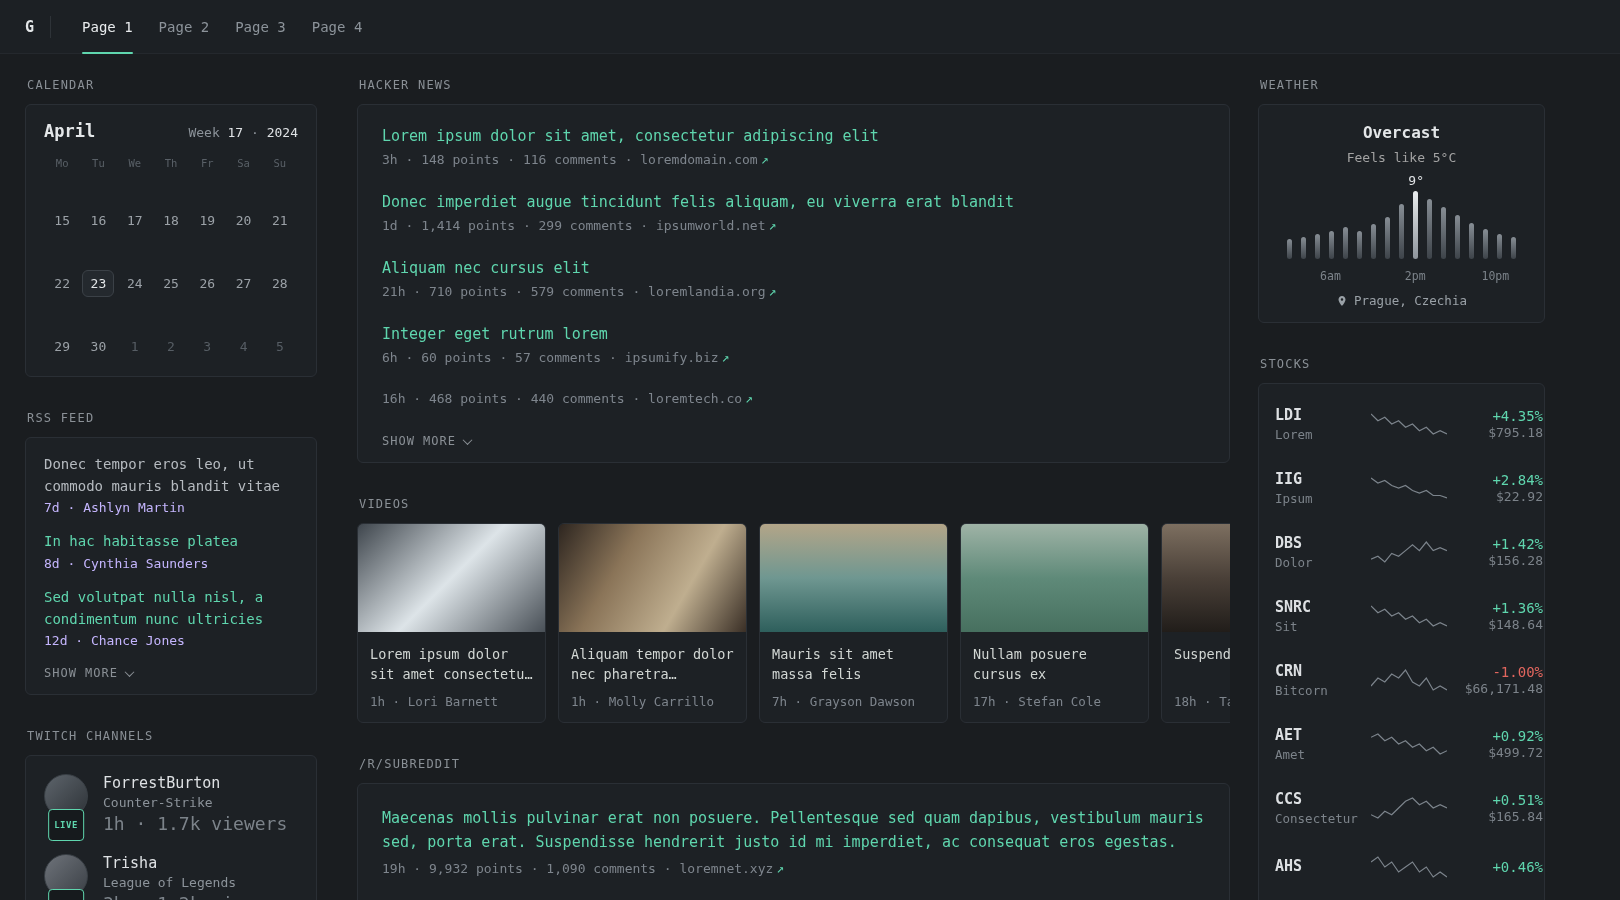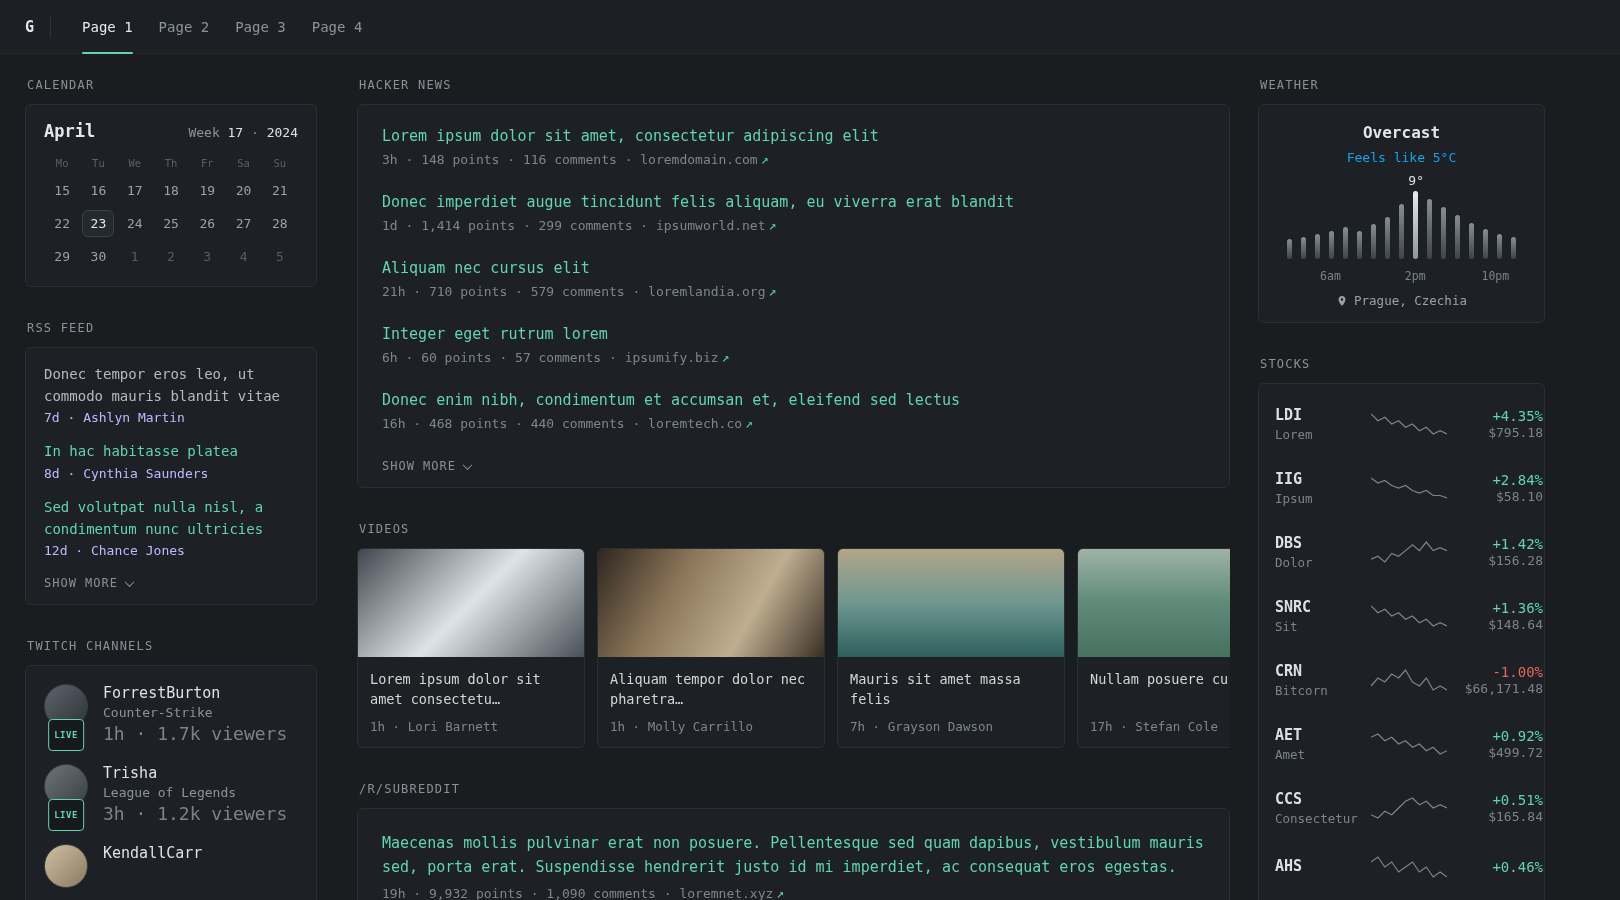--- a/index.html
+++ b/index.html
@@ -27,21 +27,21 @@
   .card{background:var(--card);border:1px solid var(--border);border-radius:6px;}
   
   .cal{padding:16px 18px 14px;}
   .cal-head{display:flex;justify-content:space-between;align-items:baseline;}
   .cal-month{font-size:17px;font-weight:700;color:#e4e7e9;}
   .cal-week{font-size:13px;color:var(--muted);}
   .cal-week b{color:#dfe2e5;font-weight:400;}
   .cal-dow{display:grid;grid-template-columns:repeat(7,1fr);margin-top:16px;}
   .cal-dow span{font-size:10.5px;color:#596067;text-align:center;}
   .cal-days{display:grid;grid-template-columns:repeat(7,1fr);margin-top:6px;row-gap:2px;}
-  .day{display:flex;align-items:center;justify-content:center;height:31px;}
+  .day{display:flex;align-items:center;justify-content:center;height:31px;margin-top:30px;}
   .day span{display:flex;align-items:center;justify-content:center;width:32px;height:27px;
     font-size:13px;color:#9ba1a7;border:1px solid transparent;border-radius:6px;}
   .day span.selected{background:#24292e;border-color:#3b4147;color:#e2e5e7;}
   .day span.dim{color:#565d64;}
   
   .rss{padding:16px 18px 14px;}
   .feed-item{margin-bottom:16px;}
   .feed-title{font-size:14px;line-height:1.55;color:var(--accent);cursor:pointer;}
   .feed-item.read .feed-title{color:#b6bbc0;}
   .feed-meta{font-size:13px;color:#c4b5fd;margin-top:3px;}
@@ -62,28 +62,28 @@
   .hn{padding:22px 24px 14px;}
   .hn-item{margin-bottom:26px;}
   .hn-title{font-size:15px;color:var(--accent);cursor:pointer;}
   .hn-meta{font-size:13px;color:#7e858d;margin-top:7px;}
   .hn-domain{color:#7e858d;cursor:pointer;}
   .ext{color:var(--accent);margin-left:3px;}
   .reddit{padding:22px 24px;min-height:300px;}
   .red-title{font-size:15px;line-height:1.6;color:var(--accent);cursor:pointer;}
   
   .vids{display:flex;gap:12px;overflow:hidden;}
-  .vid{width:228px;flex:none;border:1px solid var(--border);border-radius:6px;background:var(--card);overflow:hidden;cursor:pointer;}
+  .vid{width:189px;flex:none;border:1px solid var(--border);border-radius:6px;background:var(--card);overflow:hidden;cursor:pointer;}
   .vid-thumb{height:108px;}
   .vid-title{padding:12px 12px 0;font-size:13.5px;line-height:1.5;color:#d2d7d4;height:54px;overflow:hidden;}
   .vid-meta{padding:8px 12px 13px;font-size:12.5px;color:#7e858d;}
   
   .weather{padding:18px 20px 14px;text-align:center;}
   .w-cond{font-size:16px;font-weight:700;color:#e3e6e8;}
-  .w-feels{font-size:13px;color:#0ea5e9;margin-top:8px;}
+  .w-feels{font-size:13px;color:#a3a3a3;margin-top:8px;}
   .w-chart{position:relative;height:112px;margin-top:8px;}
   .w-bars{position:absolute;left:8px;right:8px;bottom:26px;height:70px;display:flex;align-items:flex-end;justify-content:space-between;}
   .wbar{width:5px;border-radius:3px;background:linear-gradient(180deg,#878e95,#3d4349);}
   .wbar.hi{background:linear-gradient(180deg,#eaedee,#8d949b);}
   .w-temp{position:absolute;top:0;left:56%;transform:translateX(-50%);font-size:13px;color:#e0e3e5;}
   .w-times{position:absolute;left:8px;right:8px;bottom:2px;height:14px;font-size:11.5px;color:#7c838a;}
   .w-times span{position:absolute;transform:translateX(-50%);}
   .w-t0{left:19%;} .w-t1{left:56%;} .w-t2{left:91%;}
   .w-loc{display:flex;align-items:center;justify-content:center;gap:6px;margin-top:8px;font-size:12.5px;color:#9aa1a7;}
   .pin{width:12px;height:12px;fill:#9aa1a7;}
@@ -280,21 +280,20 @@
         </div>
         <div class="hn-item">
           <div class="hn-title">Aliquam nec cursus elit</div>
           <div class="hn-meta"><span>21h · 710 points · 579 comments · </span><span class="hn-domain">loremlandia.org</span><span class="ext">↗</span></div>
         </div>
         <div class="hn-item">
           <div class="hn-title">Integer eget rutrum lorem</div>
           <div class="hn-meta"><span>6h · 60 points · 57 comments · </span><span class="hn-domain">ipsumify.biz</span><span class="ext">↗</span></div>
         </div>
         <div class="hn-item">
-          <div class="hn-title">Donec enim nibh, condimentum et accumsan et, eleifend sed lectus</div>
           <div class="hn-meta"><span>16h · 468 points · 440 comments · </span><span class="hn-domain">loremtech.co</span><span class="ext">↗</span></div>
         </div>
         <div class="show-more">
           <span>SHOW MORE</span>
           <span class="chev"></span>
         </div>
       </div>
     </div>
 
     <div class="widget">
@@ -405,21 +404,21 @@
               <div class="st-sym">IIG</div>
               <div class="st-name">Ipsum</div>
             </div>
           <div class="st-spark">
               <svg width="76" height="26" viewBox="0 0 76 26">
                 <polyline points="0.0,3.0 6.9,8.0 13.8,5.5 20.7,10.5 27.6,13.0 34.5,10.5 41.5,15.5 48.4,18.0 55.3,15.5 62.2,20.5 69.1,20.5 76.0,23.0" fill="none" stroke="#7c848c" stroke-width="1.2"></polyline>
               </svg>
             </div>
           <div class="st-right">
               <div class="st-chg">+2.84%</div>
-              <div class="st-price">$58.10</div>
+              <div class="st-price">$22.92</div>
             </div>
         </div>
         <div class="stock">
           <div class="st-left">
               <div class="st-sym">DBS</div>
               <div class="st-name">Dolor</div>
             </div>
           <div class="st-spark">
               <svg width="76" height="26" viewBox="0 0 76 26">
                 <polyline points="0.0,20.1 6.9,17.3 13.8,23.0 20.7,14.4 27.6,17.3 34.5,11.6 41.5,5.9 48.4,11.6 55.3,3.0 62.2,11.6 69.1,8.7 76.0,11.6" fill="none" stroke="#7c848c" stroke-width="1.2"></polyline>

